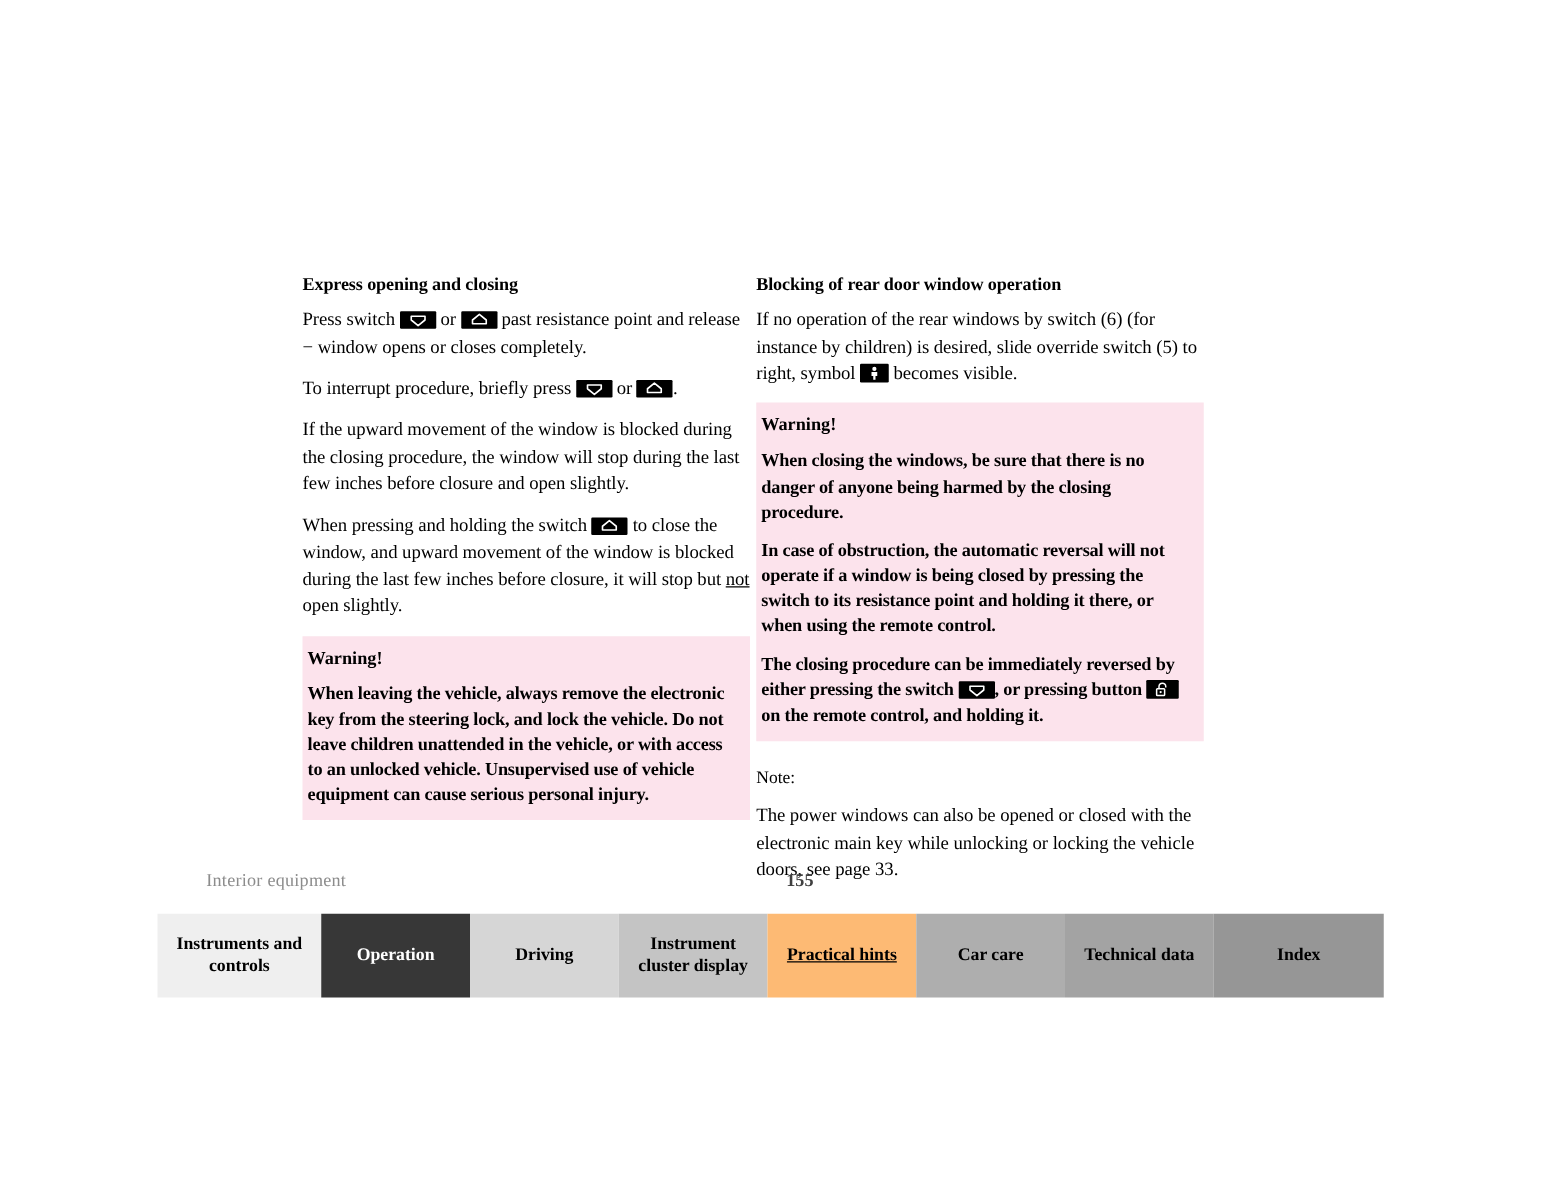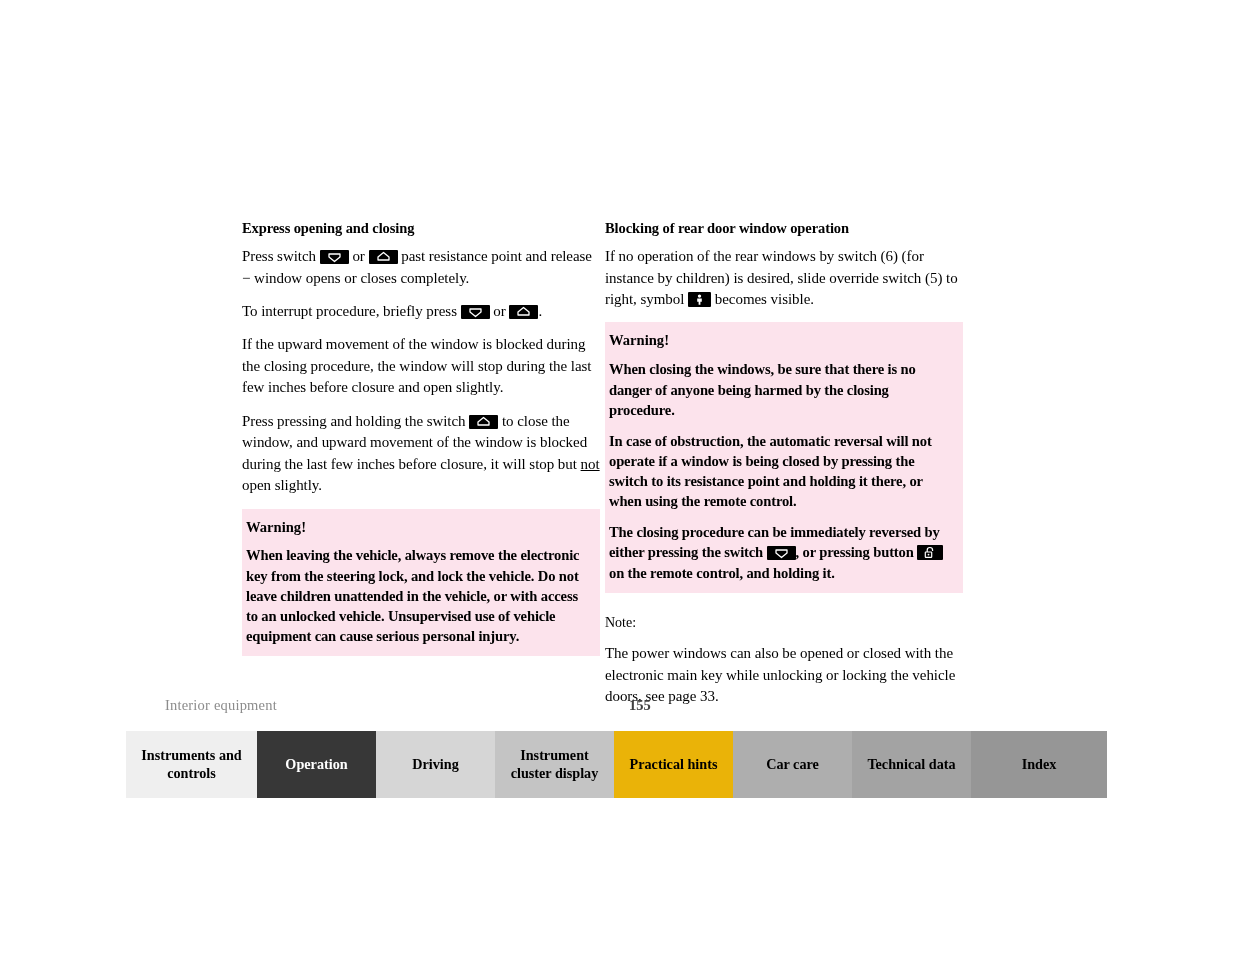--- a/index.html
+++ b/index.html
@@ -176,21 +176,21 @@
       <span class="ico ico-switch">
         <svg width="29" height="14" viewBox="0 0 29 14">
           <polygon points="9,10 20,10 20,7 14.5,2.5 9,7" fill="#000" stroke="#fff" stroke-width="1.3" stroke-linejoin="round"></polygon>
         </svg>
       </span><span>.</span>
     </p>
 
     <p class="body-text">If the upward movement of the window is blocked during the closing procedure, the window will stop during the last few inches before closure and open slightly.</p>
 
     <p class="body-text">
-      <span>Press pressing and holding the switch</span>
+      <span>When pressing and holding the switch</span>
       <span class="ico ico-switch">
         <svg width="29" height="14" viewBox="0 0 29 14">
           <polygon points="9,10 20,10 20,7 14.5,2.5 9,7" fill="#000" stroke="#fff" stroke-width="1.3" stroke-linejoin="round"></polygon>
         </svg>
       </span>
       <span>to close the window, and upward movement of the window is blocked during the last few inches before closure, it will stop but</span>
       <span class="underline">not</span>
       <span>open slightly.</span>
     </p>
 
@@ -250,19 +250,19 @@
   <div class="footer-line">
     <div class="footer-section">Interior equipment</div>
     <div class="footer-page">155</div>
   </div>
 
   <div class="tabbar">
       <div class="tab" style="background: rgb(239, 239, 239); width: 131px; flex: 0 0 131px;">Instruments and controls</div>
       <div class="tab active" style="background: rgb(55, 55, 55); width: 119px; flex: 0 0 119px;">Operation</div>
       <div class="tab" style="background: rgb(214, 214, 214); width: 119px; flex: 0 0 119px;">Driving</div>
       <div class="tab" style="background: rgb(196, 196, 196); width: 119px; flex: 0 0 119px;">Instrument cluster display</div>
-      <div class="tab" style="background: #eab308; width: 119px; flex: 0 0 119px;">Practical hints</div>
+      <div class="tab" style="background: #fdba74; width: 119px; flex: 0 0 119px; text-decoration: underline;">Practical hints</div>
       <div class="tab" style="background: rgb(174, 174, 174); width: 119px; flex: 0 0 119px;">Car care</div>
       <div class="tab" style="background: rgb(163, 163, 163); width: 119px; flex: 0 0 119px;">Technical data</div>
       <div class="tab" style="background: rgb(150, 150, 150); width: 136px; flex: 0 0 136px;">Index</div>
     </div>
 
 </div>
 
 </body></html>

